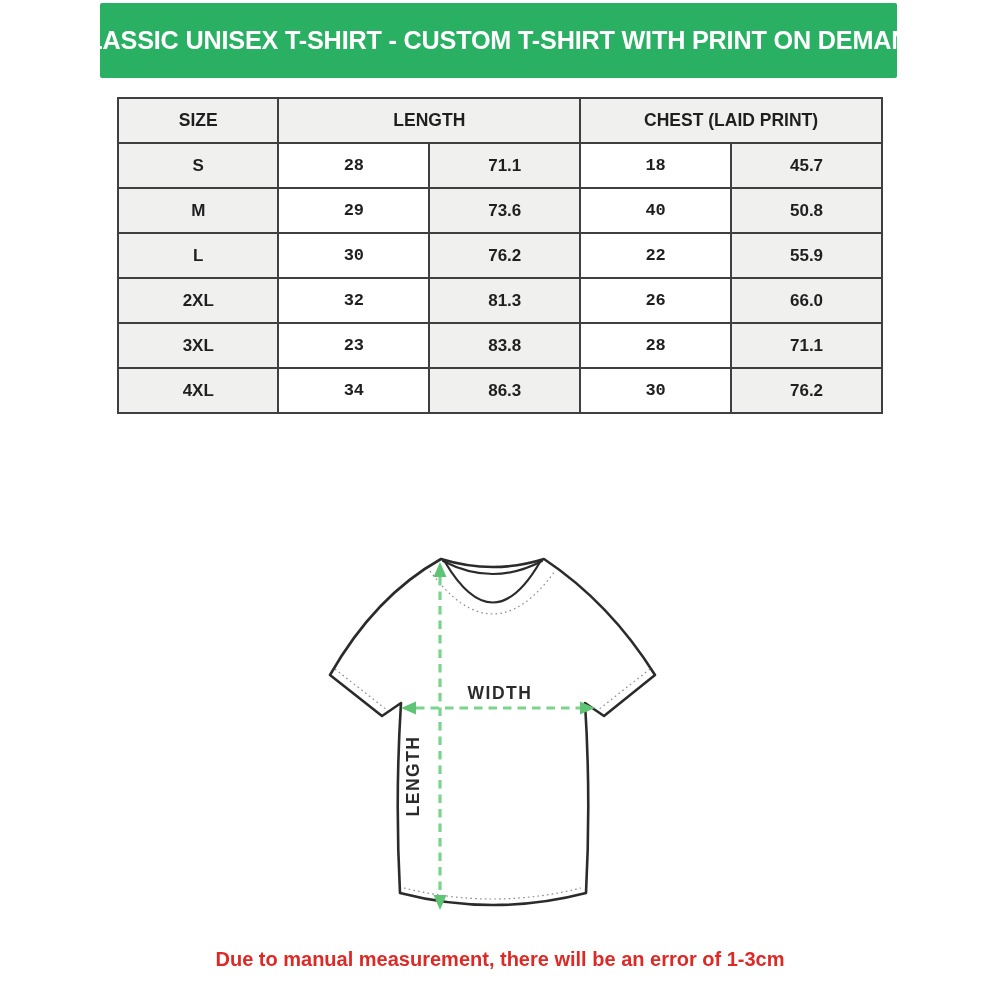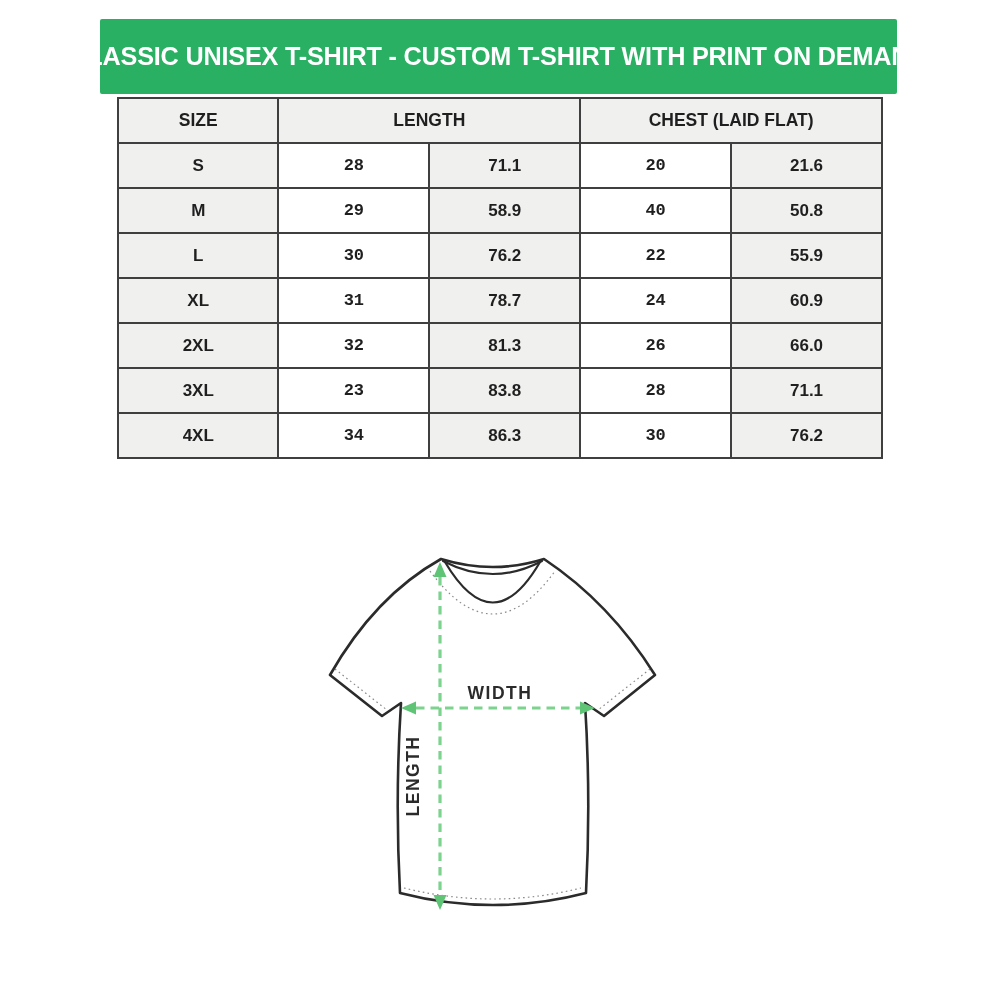--- a/index.html
+++ b/index.html
@@ -28,21 +28,20 @@
   
   .banner {
     position: absolute;
     left: 100px; top: 3px;
     width: 797px; height: 75px;
     background: var(--banner-green);
     border-radius: 2px;
     display: flex;
     align-items: center;
     justify-content: center;
-    margin-top: 16px;
   }
   .banner .title {
     color: #ffffff;
     font-size: 26px;
     font-weight: 700;
     letter-spacing: -0.2px;
     transform: scaleX(0.97);
     white-space: nowrap;
   }
 
@@ -105,51 +104,44 @@
       <col style="width:21%">
         <col style="width:19.75%">
         <col style="width:19.75%">
         <col style="width:19.75%">
         <col style="width:19.75%">
     </colgroup>
     <thead>
       <tr>
         <th>SIZE</th>
         <th colspan="2">LENGTH</th>
-        <th colspan="2">CHEST (LAID FLAT)</th>
+        <th colspan="2">CHEST (LAID PRINT)</th>
       </tr>
     </thead>
     <tbody>
       <tr>
         <td class="gray">S</td>
         <td class="white">28</td>
         <td class="gray">71.1</td>
-        <td class="white">20</td>
-        <td class="gray">21.6</td>
+        <td class="white">18</td>
+        <td class="gray">45.7</td>
       </tr>
       <tr>
         <td class="gray">M</td>
         <td class="white">29</td>
-        <td class="gray">58.9</td>
+        <td class="gray">73.6</td>
         <td class="white">40</td>
         <td class="gray">50.8</td>
       </tr>
       <tr>
         <td class="gray">L</td>
         <td class="white">30</td>
         <td class="gray">76.2</td>
         <td class="white">22</td>
         <td class="gray">55.9</td>
-      </tr>
-      <tr>
-        <td class="gray">XL</td>
-        <td class="white">31</td>
-        <td class="gray">78.7</td>
-        <td class="white">24</td>
-        <td class="gray">60.9</td>
       </tr>
       <tr>
         <td class="gray">2XL</td>
         <td class="white">32</td>
         <td class="gray">81.3</td>
         <td class="white">26</td>
         <td class="gray">66.0</td>
       </tr>
       <tr>
         <td class="gray">3XL</td>
@@ -185,14 +177,15 @@
     <polygon class="dim-head" points="122,359 115.5,344 128.5,344"></polygon>
 
     <path class="dim-line" d="M98,157 L262,157"></path>
     <polygon class="dim-head" points="83,157 98,150.5 98,163.5"></polygon>
     <polygon class="dim-head" points="277,157 262,150.5 262,163.5"></polygon>
 
     <text class="dim-label" x="182" y="148" text-anchor="middle">WIDTH</text>
     <text class="dim-label" x="101" y="225" text-anchor="middle" transform="rotate(-90 101 225)">LENGTH</text>
   </svg>
 
+  <div class="footer-note">Due to manual measurement, there will be an error of 1-3cm</div>
 
 </div>
 
 </body></html>

